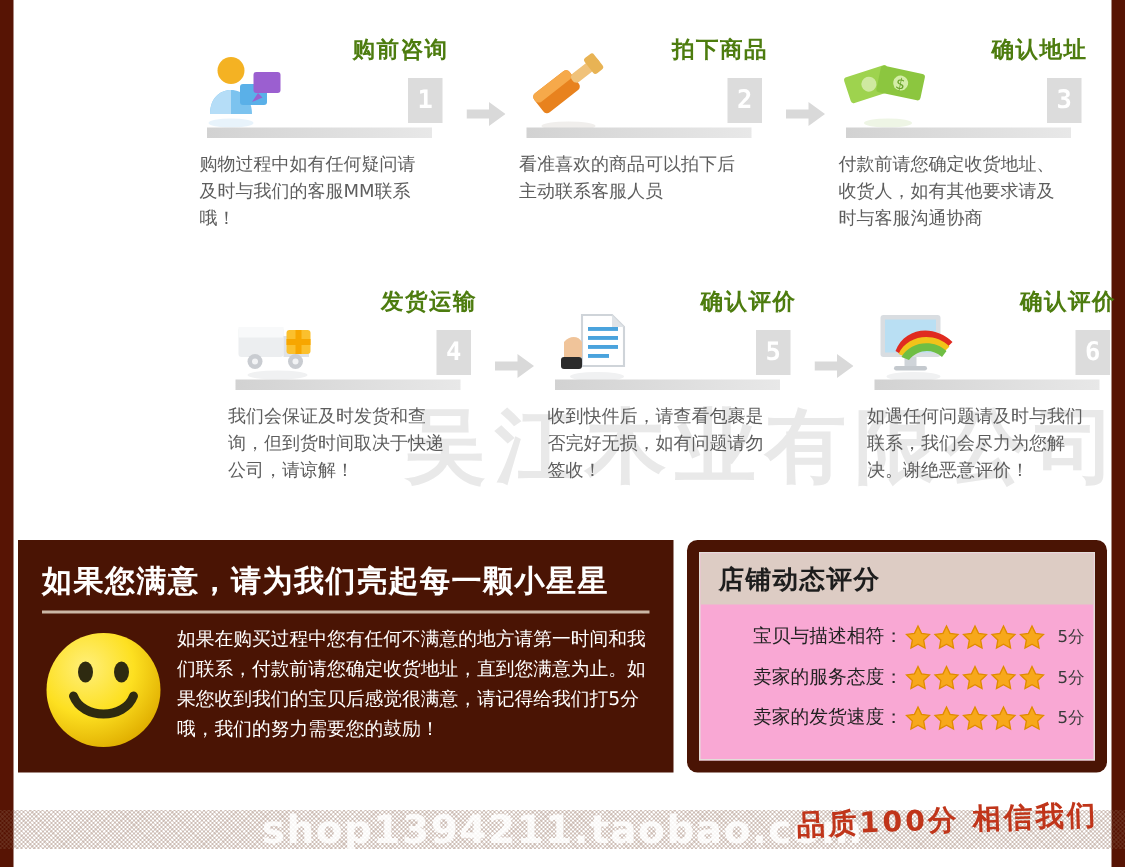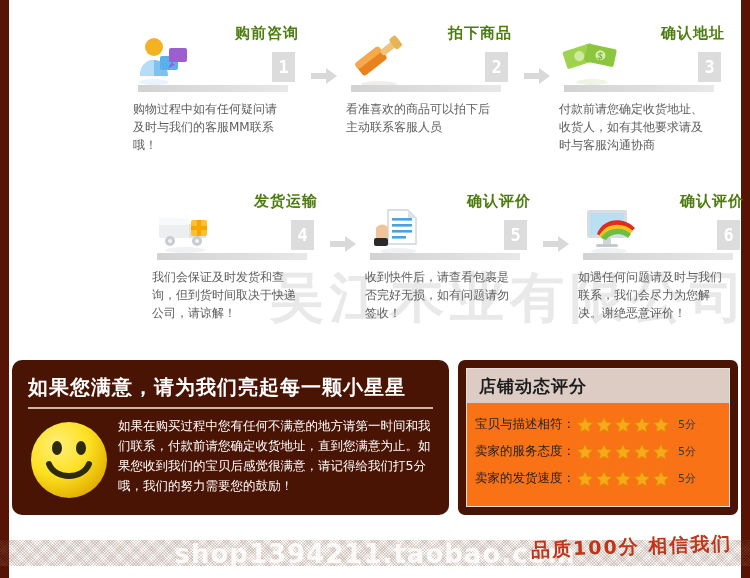--- a/index.html
+++ b/index.html
@@ -114,21 +114,21 @@
     position: absolute;
     left: 12px; top: 360px;
     width: 726px; height: 155px;
     display: flex;
     gap: 9px;
     z-index: 4;
   }
   .satisfy-box {
     width: 437px; height: 155px;
     background: #4a1404;
-    border-radius: 10px;
+    border-radius: 0;
     padding: 14px 16px 10px 16px;
     position: relative;
   }
   .satisfy-title {
     color: #ffffff;
     font-size: 20px;
     font-weight: bold;
     letter-spacing: 1px;
     white-space: nowrap;
     font-family: "DejaVu Sans", sans-serif;
@@ -153,40 +153,41 @@
   }
 
   .rating-box {
     width: 280px; height: 155px;
     background: #4a1404;
     border-radius: 7px;
     padding: 8px;
   }
   .rating-inner {
     width: 100%; height: 100%;
-    background: #f97316;
+    background: #f9a8d4;
     border: 1px solid #e3ded9;
   }
   .rating-header {
     background: #ddccc4;
     height: 34px;
     display: flex;
     align-items: center;
     padding-left: 12px;
     font-size: 17px;
     font-weight: bold;
     color: #1d1d1d;
     letter-spacing: 1px;
     font-family: "DejaVu Sans", sans-serif;
   }
   .rating-rows { padding: 8px 6px 0 8px; }
   .rating-row {
     display: flex;
     align-items: center;
     height: 27px;
+    justify-content: flex-end;
   }
   .rating-label {
     font-size: 12.5px;
     color: #222222;
     white-space: nowrap;
     font-family: "DejaVu Sans", sans-serif;
   }
   .stars { display: flex; gap: 1px; margin-left: 1px; }
   .rating-score {
     font-size: 11px;

